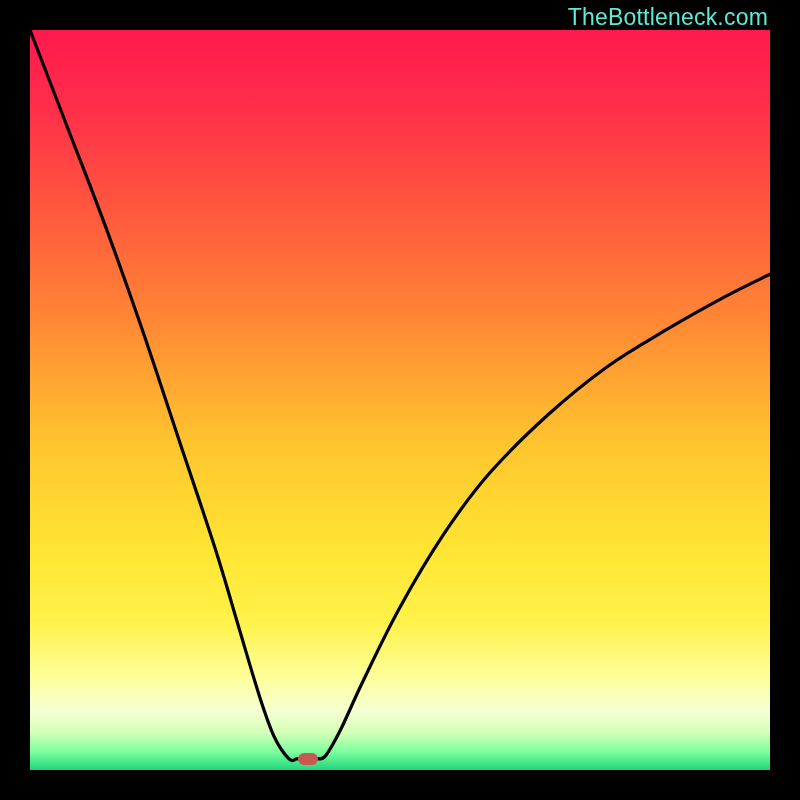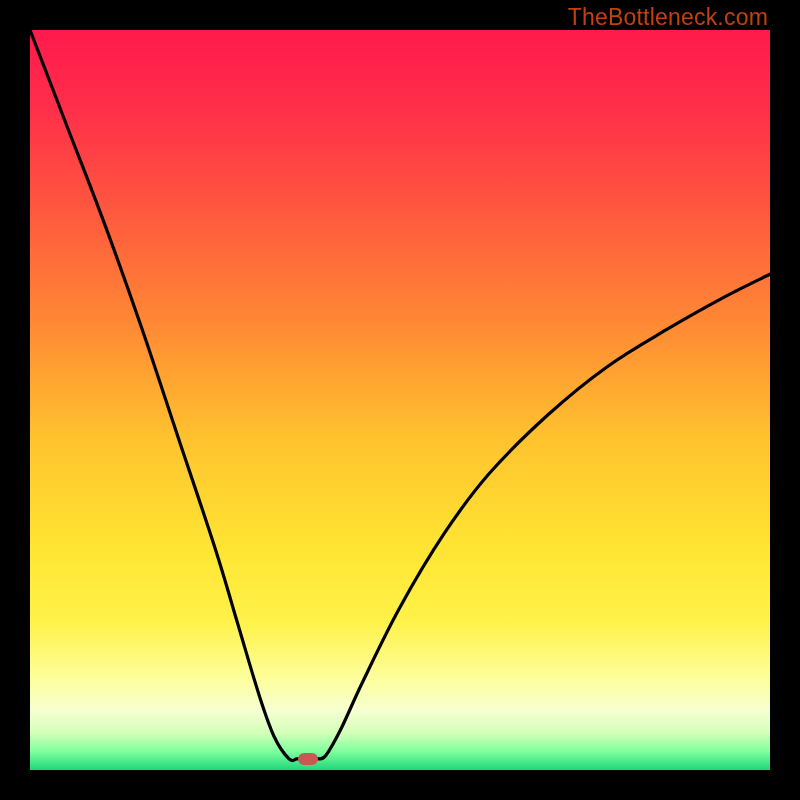--- a/index.html
+++ b/index.html
@@ -38,21 +38,21 @@
     position: absolute;
     left: 0;
     top: 0;
     width: 100%;
     height: 100%;
   }
   .watermark {
     position: absolute;
     top: 4px;
     right: 32px;
-    color: #c2410c;
+    color: #5eead4;
     font-size: 23px;
     font-weight: 500;
     letter-spacing: 0.2px;
   }
   .marker {
     position: absolute;
     width: 20px;
     height: 12px;
     border-radius: 6px;
     transform: translate(-50%, -50%);

